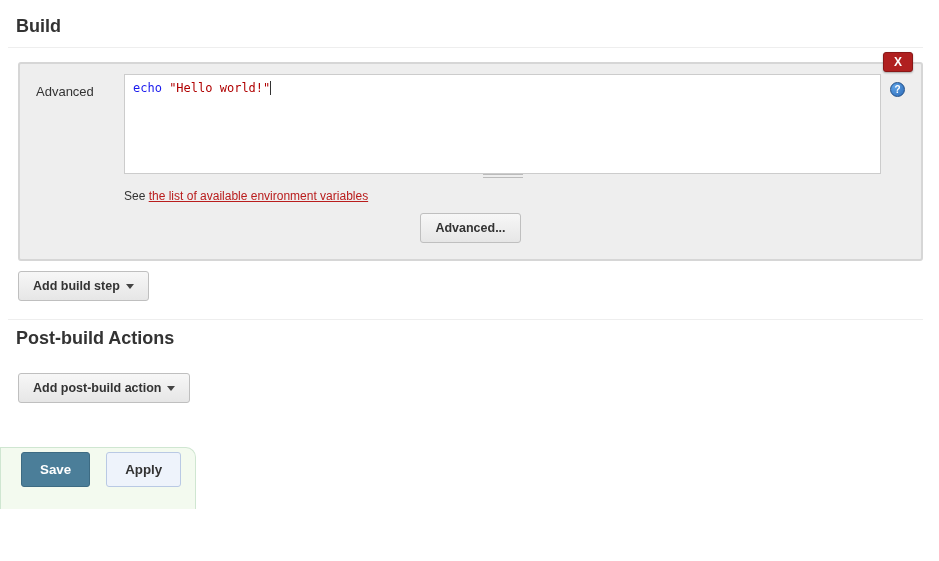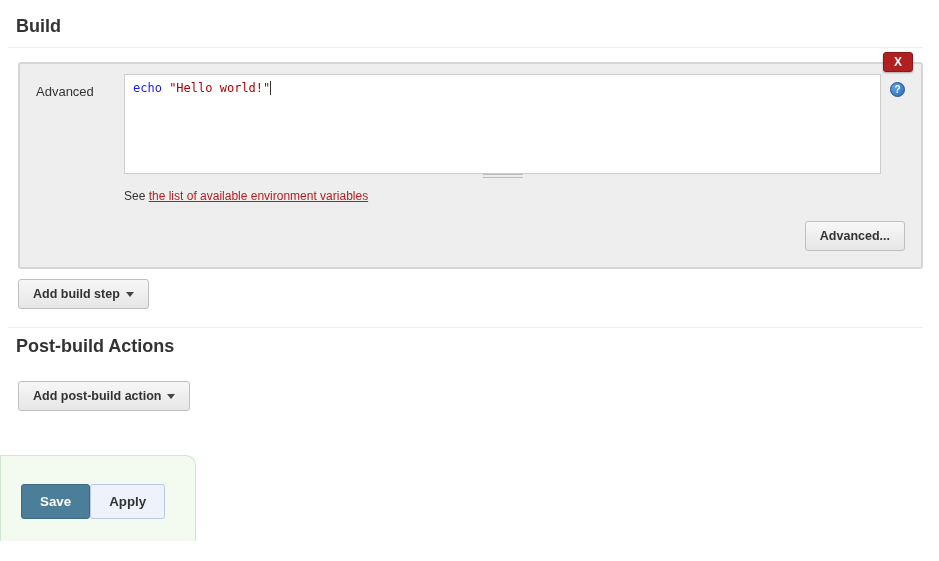--- a/index.html
+++ b/index.html
@@ -127,22 +127,22 @@
     .resize-grip span{
       width:40px; height:4px; border-top:1px solid #bbb; border-bottom:1px solid #bbb;
     }
     .hint {
       font-size: 12px;
       color: #333;
       margin-top: 10px;
     }
     .hint a { color: #b91c1c; text-decoration: underline; cursor:pointer;text-align:center; }
     .advanced-row {
-      display:flex; justify-content:flex-end;
-      margin-top: 18px;
+      display:flex; justify-content:center;
+      margin-top: 10px;
     }
     .btn {
       background: linear-gradient(#f7f7f7,#e6e6e6);
       border: 1px solid #bfbfbf;
       border-radius: 3px;
       padding: 7px 14px;
       font-size: 12.5px;
       color: #333;
       font-weight: bold;
       cursor: pointer;
@@ -154,22 +154,22 @@
       width:0;height:0;border-left:4px solid transparent;border-right:4px solid transparent;border-top:5px solid #444;
     }
     .add-step-row { margin: 10px 0 0 10px; }
     .save-bar {
       margin-top: 44px;
       width: 196px;
       border: 1px solid #cfe6d1;
       border-bottom: none;
       border-top-right-radius: 10px;
       background: #f3faef;
-      padding: 28px 20px 22px 20px;
-      display:flex; 
+      padding: 4px 20px 22px 20px;
+      display:flex; gap: 16px;
     }
     .btn-primary {
       background: #4b7e99;
       border: 1px solid #3d6b83;
       color: #fff;
       font-weight: bold;
       padding: 9px 18px;
       border-radius: 3px;
       cursor: pointer;
     }

